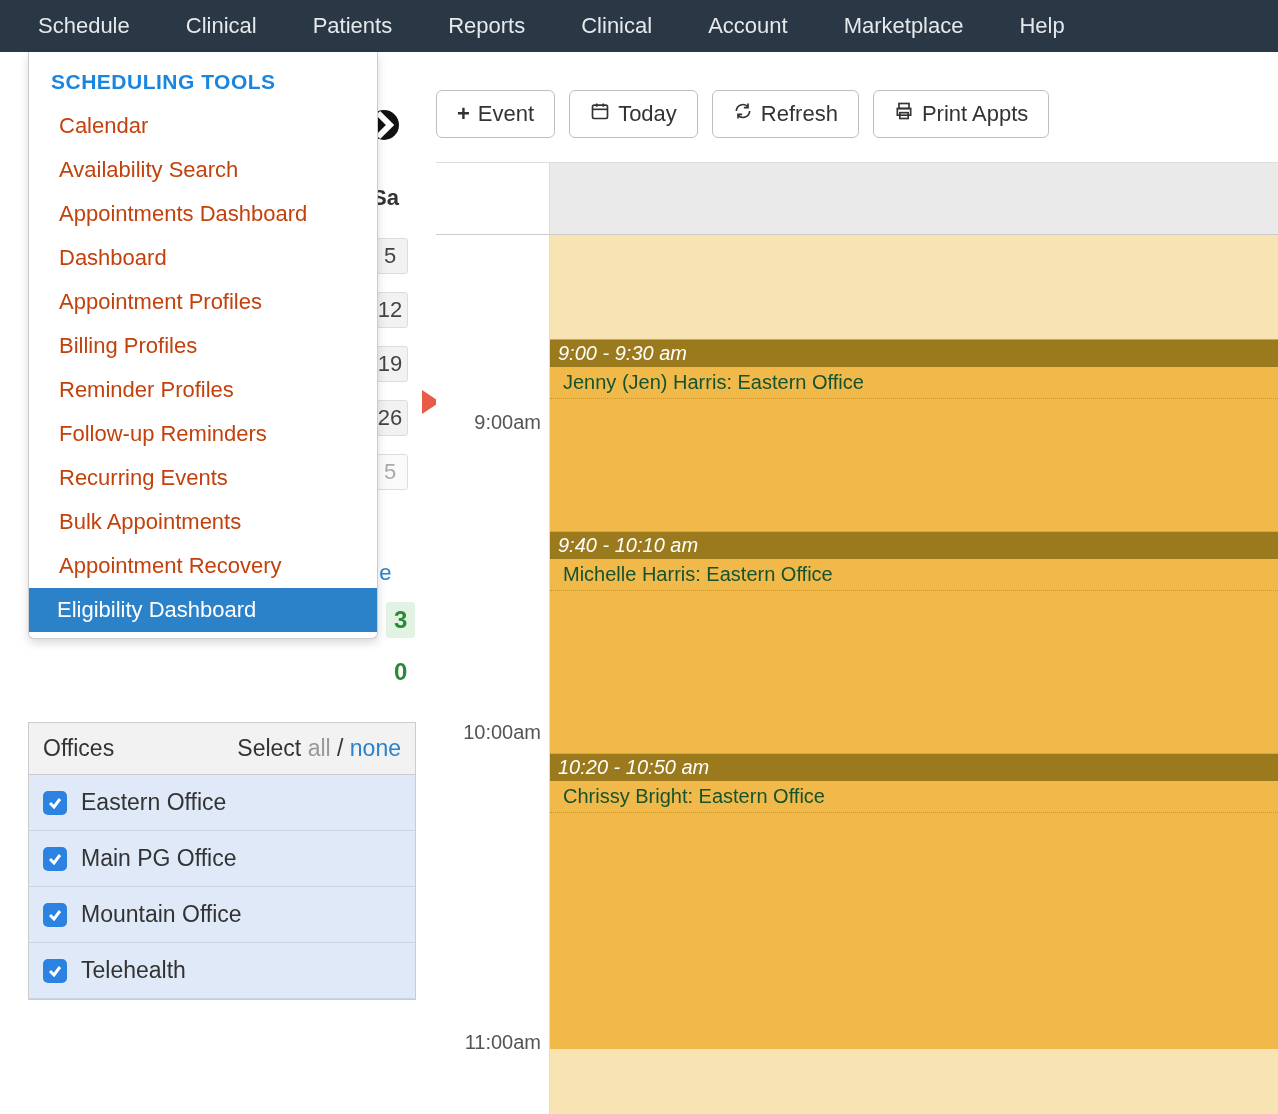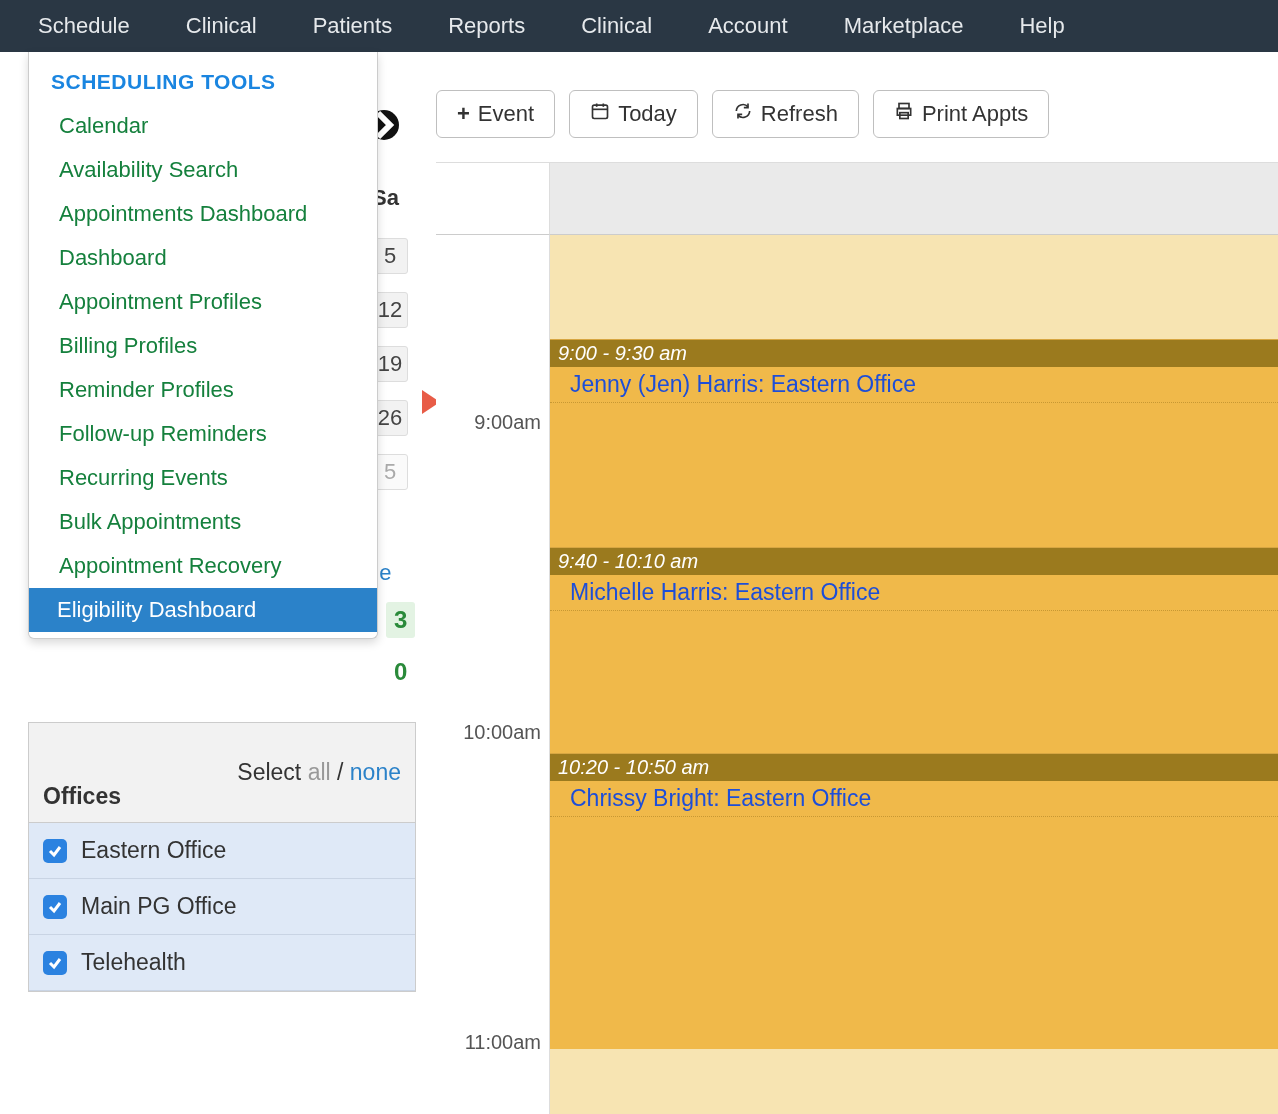--- a/index.html
+++ b/index.html
@@ -50,21 +50,21 @@
   .dropdown-header {
     color: #1a85e0;
     font-weight: 700;
     font-size: 21px;
     padding: 18px 38px 10px 22px;
     letter-spacing: 0.5px;
   }
   .dropdown-item {
     padding: 9px 30px;
     font-size: 22px;
-    color: #15803d;
+    color: #c2410c;
     cursor: pointer;
   }
   .dropdown-item.highlighted {
     background: #2b82c9;
     color: #fff;
     padding-left: 28px;
   }
 
   .time-marker {
     position: absolute;
@@ -155,23 +155,23 @@
     border-top: 1px solid rgba(0,0,0,0.1);
   }
   .appt-header {
     background: #9b7a1e;
     color: #fff;
     font-size: 20px;
     padding: 2px 8px;
     font-style: italic;
   }
   .appt-body {
-    padding: 4px 20px;
-    font-size: 23px;
-    color: #1d4ed8;
+    padding: 4px 13px;
+    font-size: 20px;
+    color: #14532d;
     border-bottom: 1px dotted #c79833;
   }
   .lighter-strip {
     position:absolute;
     left:0; right:0;
     background: #f7e4b2;
   }
 
   
   .mini-nav-btn {
@@ -235,21 +235,21 @@
   }
   .offices-header {
     display: flex;
     justify-content: space-between;
     align-items: center;
     padding: 12px 14px;
     background: #f2f2f2;
     border-bottom: 1px solid #ccc;
     font-size: 23px;
   }
-  .offices-header .title { font-weight: 700; color: #333; margin-top: 48px; }
+  .offices-header .title { font-weight: 400; color: #333; }
   .offices-header .select-text { color: #333; }
   .offices-header .link-all { color: #999; }
   .offices-header .link-none { color: #2b82c9; }
   .office-row {
     display: flex;
     align-items: center;
     gap: 14px;
     padding: 14px 14px;
     background: #dfe9f7;
     border-bottom: 1px solid #c9d4e4;
@@ -370,21 +370,21 @@
     <div class="lighter-strip" style="top:0;height:104px"></div>
     <div class="lighter-strip" style="top:332px;height:48px"></div>
     <div class="lighter-strip" style="top:540px;height:48px"></div>
     <div class="lighter-strip" style="top:746px;height:200px"></div>
 
     <div class="appt" style="top:104px;height:228px">
       <div class="appt-header">9:00 - 9:30 am</div>
       <div class="appt-body">Jenny (Jen) Harris: Eastern Office</div>
     </div>
 
-    <div class="appt" style="top:312px;height:228px">
+    <div class="appt" style="top:296px;height:228px">
       <div class="appt-header">9:40 - 10:10 am</div>
       <div class="appt-body">Michelle Harris: Eastern Office</div>
     </div>
 
     <div class="appt" style="top:518px;height:296px">
       <div class="appt-header">10:20 - 10:50 am</div>
       <div class="appt-body">Chrissy Bright: Eastern Office</div>
     </div>
   </div>
 </div>
@@ -415,15 +415,23 @@
         </svg>
       </span>
     <span>Main PG Office</span>
   </div>
   <div class="office-row">
     <span class="checkbox">
         <svg viewBox="0 0 16 16">
           <path d="M3 8 L7 12 L13 4"></path>
         </svg>
       </span>
+    <span>Mountain Office</span>
+  </div>
+  <div class="office-row">
+    <span class="checkbox">
+        <svg viewBox="0 0 16 16">
+          <path d="M3 8 L7 12 L13 4"></path>
+        </svg>
+      </span>
     <span>Telehealth</span>
   </div>
 </div>
 
 </body></html>

